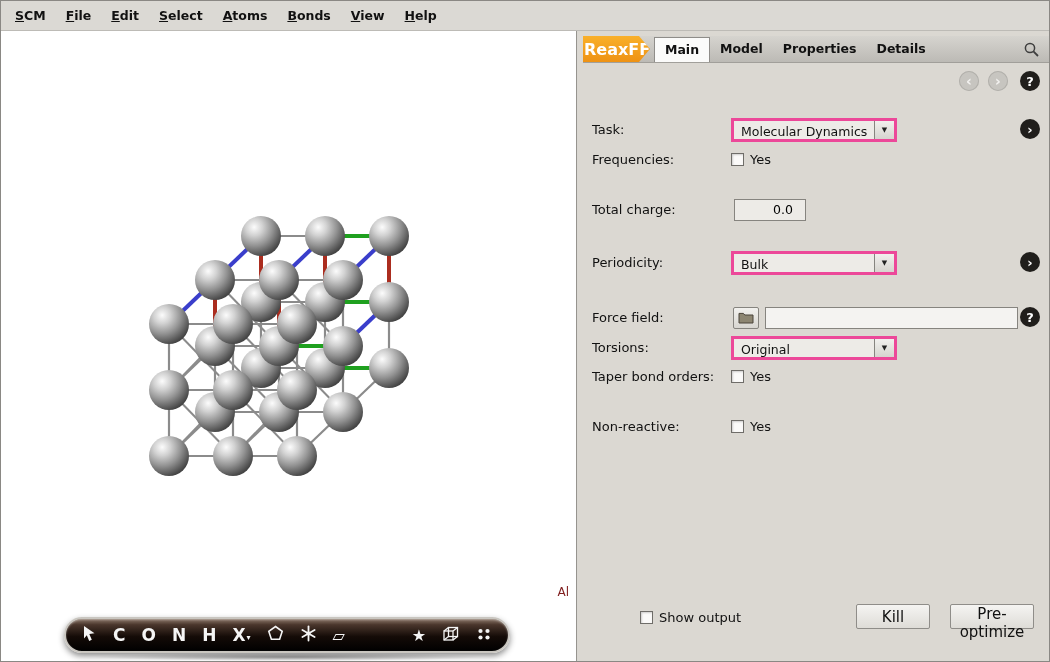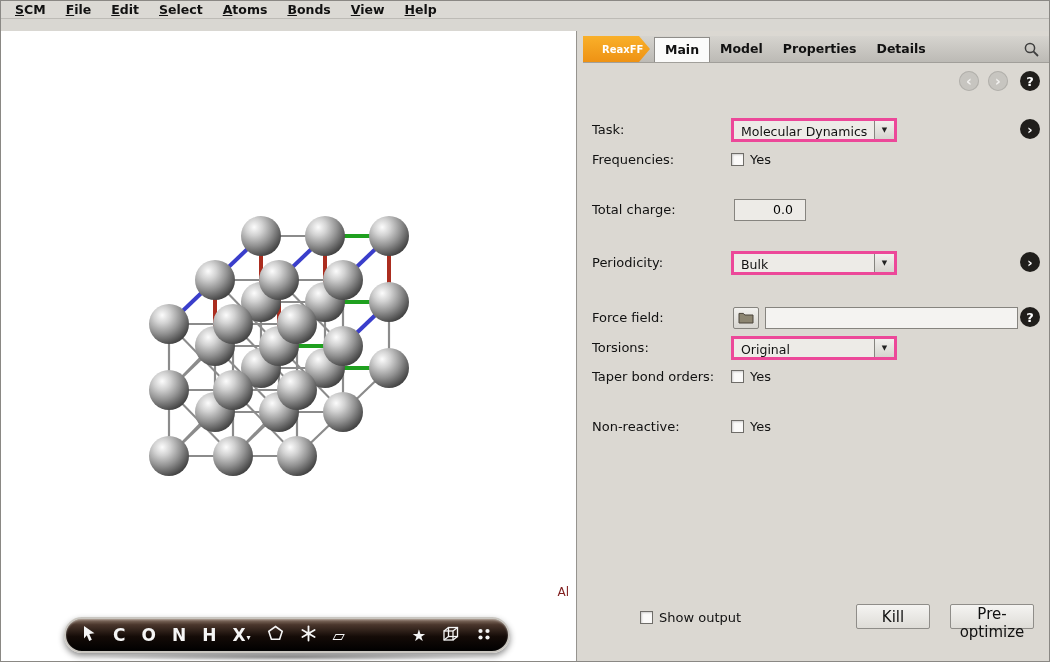--- a/index.html
+++ b/index.html
@@ -1,21 +1,21 @@
 <!DOCTYPE html>
 <html><head>
 <meta charset="utf-8">
 <style>
   * { box-sizing: border-box; margin: 0; padding: 0; }
   html,body { width:1050px; height:662px; overflow:hidden; }
   body { font-family:"DejaVu Sans","Liberation Sans",sans-serif; font-size:13px; color:#111; background:#d9d7d2; }
   .window { position:relative; width:1050px; height:662px; border:1px solid #8a8884; background:#d9d7d2; }
 
   
-  .menubar { position:absolute; top:0; left:0; right:0; height:18px; display:flex; align-items:center; padding-left:4px; background:#dbd9d4; border-bottom:1px solid #bdbbb6; }
+  .menubar { position:absolute; top:0; left:0; right:0; height:30px; display:flex; align-items:center; padding-left:4px; background:#dbd9d4; border-bottom:1px solid #bdbbb6; }
   .menu-item { display:inline-block; padding:5px 10px; font-weight:bold; font-size:12.5px; }
   .menu-item::first-letter { text-decoration:underline; }
 
   
   .viewer { position:absolute; top:30px; left:0; width:576px; bottom:0; background:#ffffff; border-right:1px solid #96948f; }
   .lattice { position:absolute; top:0; left:0; }
   .atom-label { position:absolute; right:7px; bottom:62px; font-size:12px; color:#7f1d1d; }
   .mol-toolbar { position:absolute; left:63px; bottom:8px; width:446px; height:36px; border-radius:20px;
     background:linear-gradient(180deg,#8a7668 0%,#4a362c 18%,#140b07 55%,#000 100%);
     border:2px solid #c9c6c0; box-shadow:0 3px 6px rgba(0,0,0,.45), inset 0 1px 2px rgba(255,255,255,.35);
@@ -26,21 +26,21 @@
   .tb-glyph.letter { font-size:17px; font-weight:bold; color:#f5f5f5; }
   .tb-glyph.glyph { font-size:16px; color:#f5f5f5; }
   .tb-caret { font-size:8px; color:#f5f5f5; margin-left:1px; align-self:flex-end; padding-bottom:3px; }
   .tb-spacer { flex:1; }
 
   
   .panel { position:absolute; top:30px; left:577px; right:0; bottom:0; background:#dbd8d2; }
 
   .tabbar { position:absolute; top:5px; left:5px; right:0; height:27px; display:flex; align-items:stretch;
     background:linear-gradient(#d6d4cf,#bcbab5); border-bottom:1px solid #a19f9a; }
-  .product-tag { width:67px; line-height:27px; padding-left:19px; color:#fff; font-weight:bold; font-size:10px;
+  .product-tag { width:67px; line-height:27px; padding-left:1px; color:#fff; font-weight:bold; font-size:16px;
     background:linear-gradient(#f9b02a,#ee9214);
     clip-path:polygon(0 0, calc(100% - 11px) 0, 100% 50%, calc(100% - 11px) 100%, 0 100%); }
   .tabs { display:flex; margin-left:4px; }
   .tab { padding:0 10px; line-height:25px; font-weight:bold; font-size:12.5px; color:#111; }
   .tab.active { background:#fbfbfa; border:1px solid #8f8d89; border-bottom:none; line-height:24px; margin-top:1px; }
   .search { position:absolute; right:9px; top:5px; }
 
   .circle { width:20px; height:20px; border-radius:50%; border:none; display:flex; align-items:center; justify-content:center;
     font-family:inherit; font-weight:bold; padding:0; line-height:1; }
   .circle.gray { background:#c7c5c0; color:#f3f2f0; box-shadow:inset 0 0 0 1px #b2b0ab; font-size:14px; }

